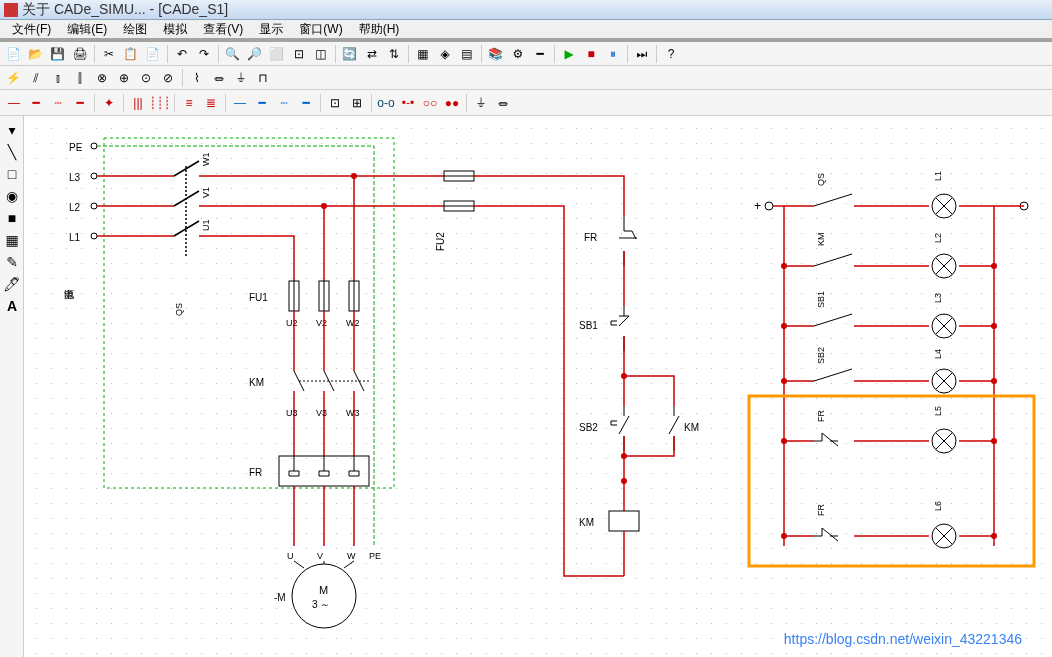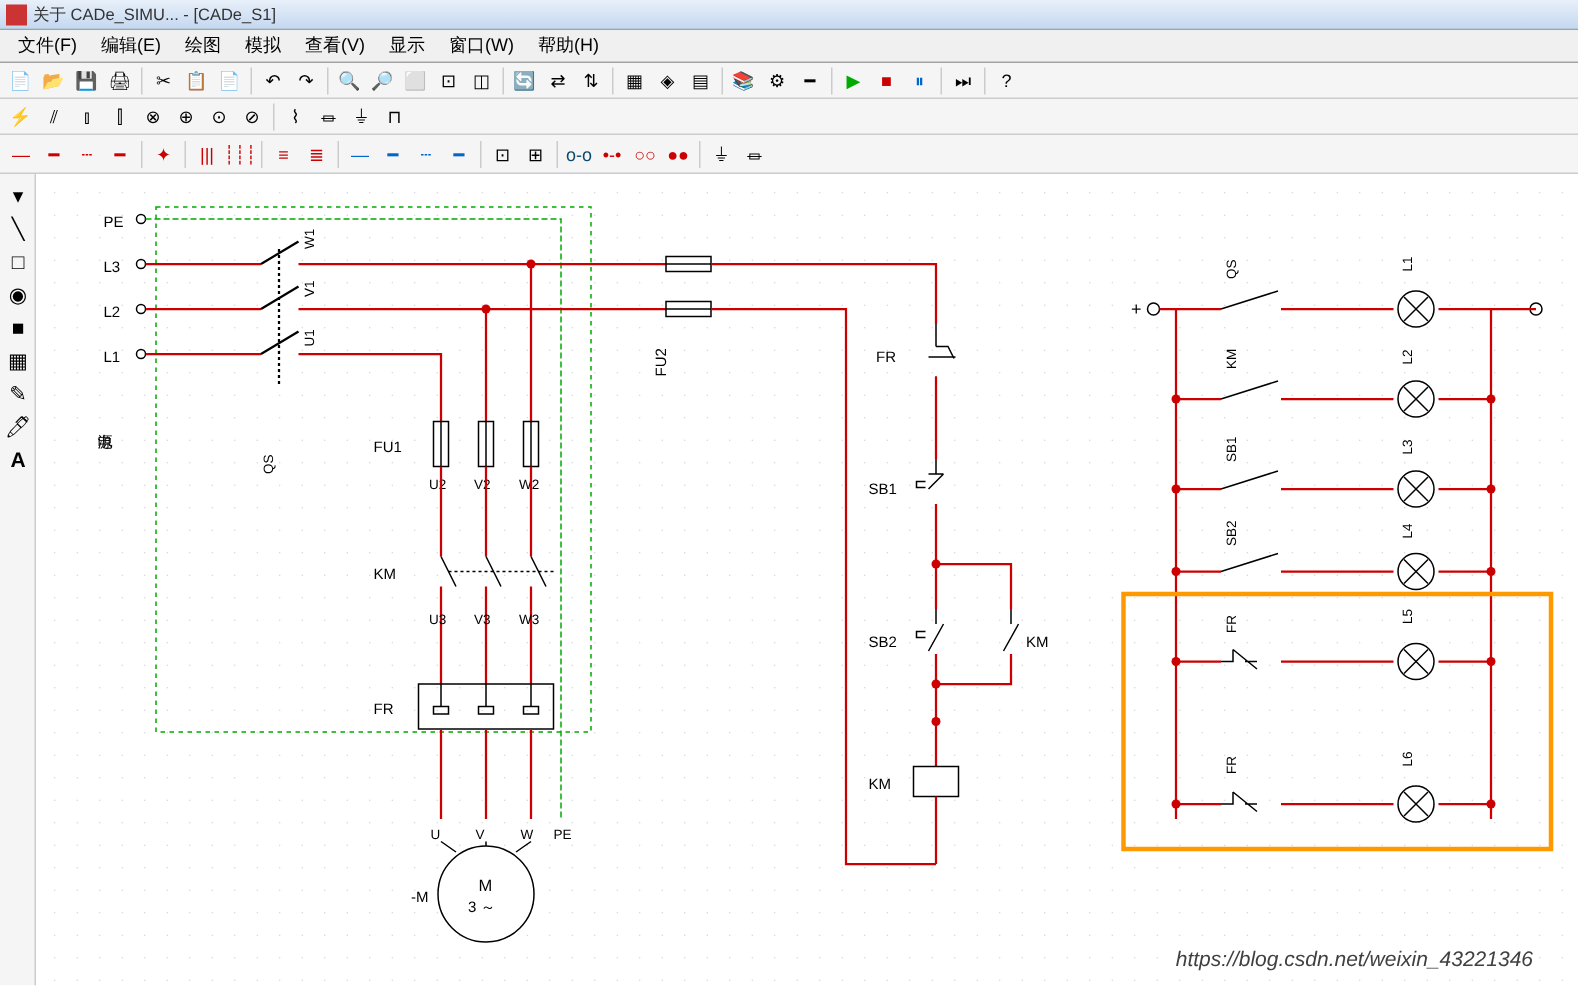--- a/index.html
+++ b/index.html
@@ -1,32 +1,32 @@
 <!DOCTYPE html>
 <html><head>
 <meta charset="utf-8">
 <style>
 * { margin: 0; padding: 0; box-sizing: border-box; }
 body { font-family: "Microsoft YaHei", Arial, sans-serif; font-size: 12px; background: #fff; overflow: hidden; }
 .titlebar { height: 20px; background: linear-gradient(to bottom, #e8f0fa, #c5d8f0); display: flex; align-items: center; padding: 0 4px; border-bottom: 1px solid #8ab; }
 .titlebar-icon { width: 14px; height: 14px; background: #c33; margin-right: 4px; }
-.titlebar-text { font-size: 11px; color: #333; }
-.menubar { height: 22px; background: #f0f0f0; display: flex; align-items: center; padding: 0 4px; border-bottom: 1px solid #a3a3a3; }
+.titlebar-text { font-size: 14px; color: #333; }
+.menubar { height: 22px; background: #f0f0f0; display: flex; align-items: center; padding: 0 4px; border-bottom: 4px solid #a3a3a3; }
 .menu-item { padding: 2px 8px; cursor: pointer; }
 .toolbar { height: 24px; background: #f5f5f5; display: flex; align-items: center; padding: 0 4px; border-bottom: 1px solid #ccc; gap: 2px; }
 .tb-btn { width: 20px; height: 20px; display: flex; align-items: center; justify-content: center; cursor: pointer; border: 1px solid transparent; font-size: 12px; }
 .tb-sep { width: 1px; height: 18px; background: #ccc; margin: 0 2px; }
 .toolbar2 { height: 26px; background: #f5f5f5; display: flex; align-items: center; padding: 0 4px; border-bottom: 1px solid #ccc; gap: 2px; }
 .work-area { display: flex; height: calc(100vh - 116px); }
 .side-toolbar { width: 24px; background: #f5f5f5; border-right: 1px solid #ccc; display: flex; flex-direction: column; gap: 2px; padding: 4px 2px; }
 .side-btn { width: 20px; height: 20px; display: flex; align-items: center; justify-content: center; cursor: pointer; font-size: 14px; }
 .canvas { flex: 1; background: #fff; position: relative; overflow: hidden; }
 .dotgrid { position: absolute; inset: 0; background-image: radial-gradient(circle, #bbb 0.5px, transparent 0.5px); background-size: 15px 15px; background-position: 5px 5px; }
 .schematic { position: absolute; inset: 0; }
-.watermark { position: absolute; bottom: 10px; right: 30px; color: #404040; font-size: 14px; pointer-events: none; font-style: italic; }
+.watermark { position: absolute; bottom: 10px; right: 30px; color: #3b82f6; font-size: 14px; pointer-events: none; }
 svg text { font-family: Arial, sans-serif; }
 .play { color: #0a0; }
 .stop { color: #c00; }
 .pause { color: #06c; }
 </style>
 </head>
 <body>
 
 <div class="titlebar">
   <div class="titlebar-icon"></div>

